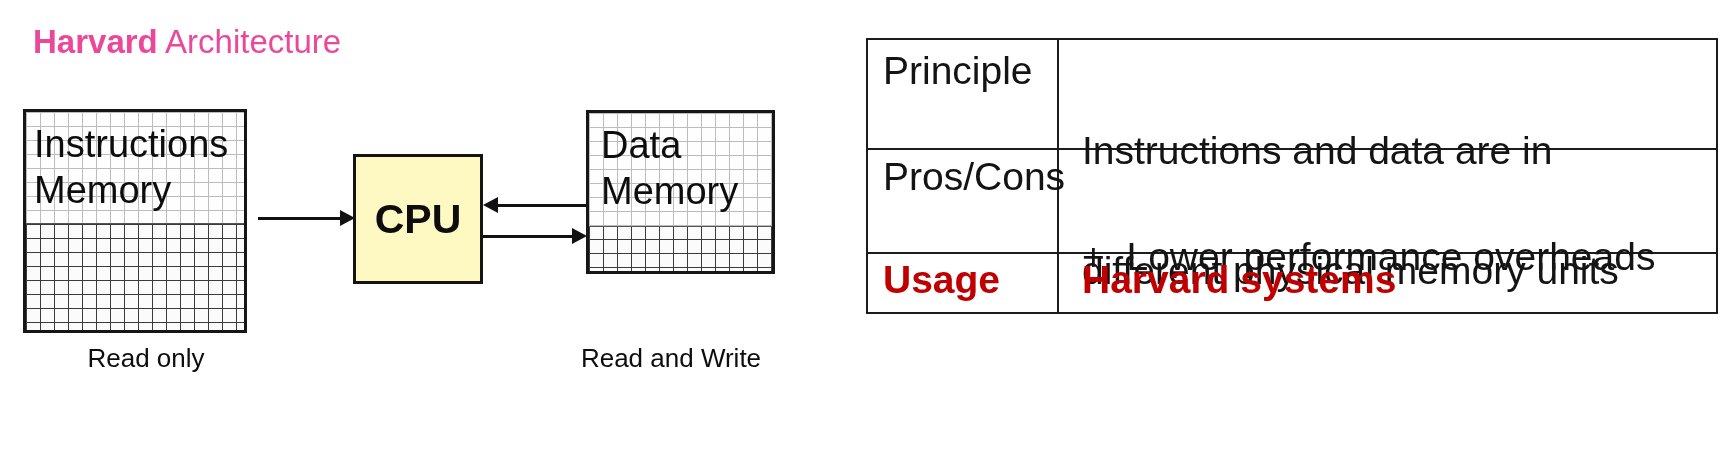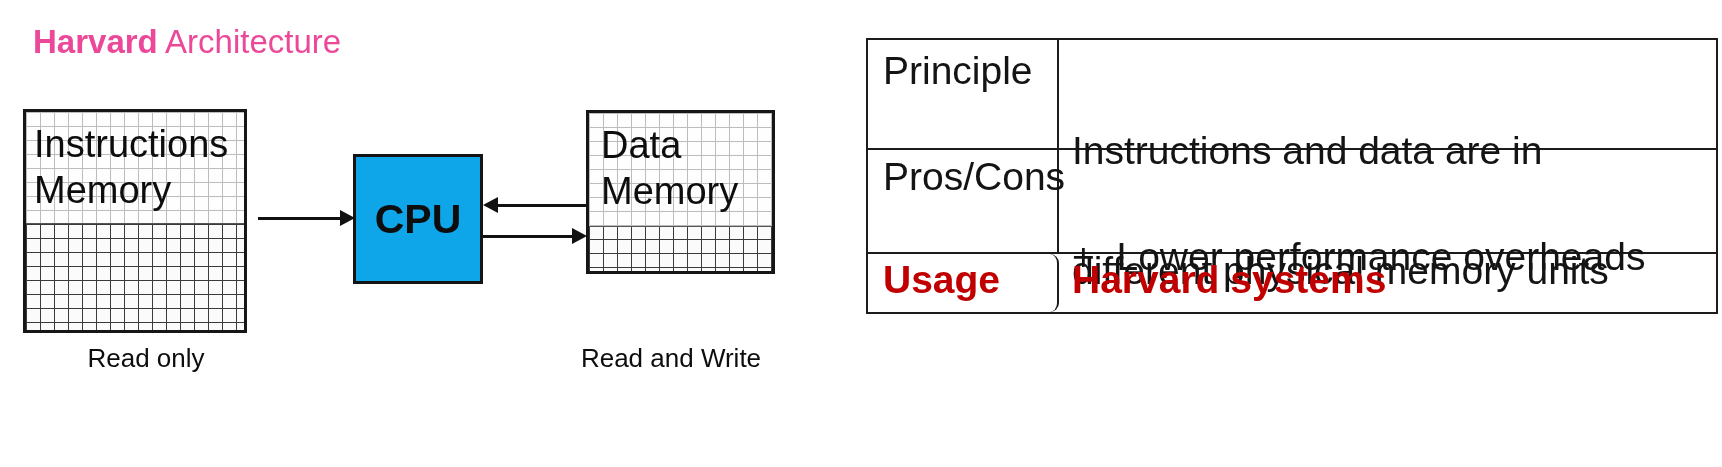--- a/index.html
+++ b/index.html
@@ -24,47 +24,47 @@
     position:absolute;left:0;right:0;top:0;box-sizing:border-box;
     background:rgba(255,255,255,0.66);
     border-bottom:1px solid #555;
     font-size:38px;line-height:46px;color:#0d0d0d;
   }
   #instr-box .mem-overlay{height:112px;padding:9px 0 0 8px;}
   #data-box .mem-overlay{height:114px;padding:9px 0 0 12px;}
   
   .cpu{
     position:absolute;left:353px;top:154px;width:130px;height:130px;box-sizing:border-box;
-    background:#0ea5e9;border:3px solid #141414;
+    background:#fef9c3;border:3px solid #141414;
     display:flex;align-items:center;justify-content:center;
     font-size:41px;font-weight:bold;color:#0d0d0d;
   }
   
   .caption{position:absolute;font-size:26px;line-height:44px;color:#0d0d0d;text-align:center;}
   #cap-readonly{left:34px;top:336px;width:224px;}
   #cap-readwrite{left:521px;top:336px;width:300px;}
   
   .aline{position:absolute;height:3px;background:#111;}
   .ahead{position:absolute;width:0;height:0;border-top:8px solid transparent;border-bottom:8px solid transparent;}
   .ahead.right{border-left:15px solid #111;}
   .ahead.left{border-right:15px solid #111;}
   
   .tbl{
     position:absolute;left:866px;top:38px;width:852px;height:276px;box-sizing:border-box;
     border:2px solid #1c1c1c;
     display:grid;grid-template-columns:191px 1fr;grid-template-rows:110px 104px auto;
     font-size:39px;line-height:40px;color:#141414;
   }
   .cell{box-sizing:border-box;padding:11px 6px 0 15px;}
-  .cell.c2{padding-left:13px;white-space:pre;}
+  .cell.c2{padding-left:23px;white-space:pre;}
   .cell.hdr{border-right:2px solid #1c1c1c;}
   .cell.rb{border-bottom:2px solid #1c1c1c;}
   .cell.r2{padding-top:7px;}
   .cell.r3{padding-top:6px;font-weight:bold;}
-  .red{color:#C00000;border-radius:9px;}
+  .red{color:#C00000;}
 </style>
 </head>
 <body>
 
 <div class="canvas">
 
   <div class="title"><span class="b">Harvard</span><span> Architecture</span></div>
 
   <div class="membox" id="instr-box">
     <div class="mem-overlay">

